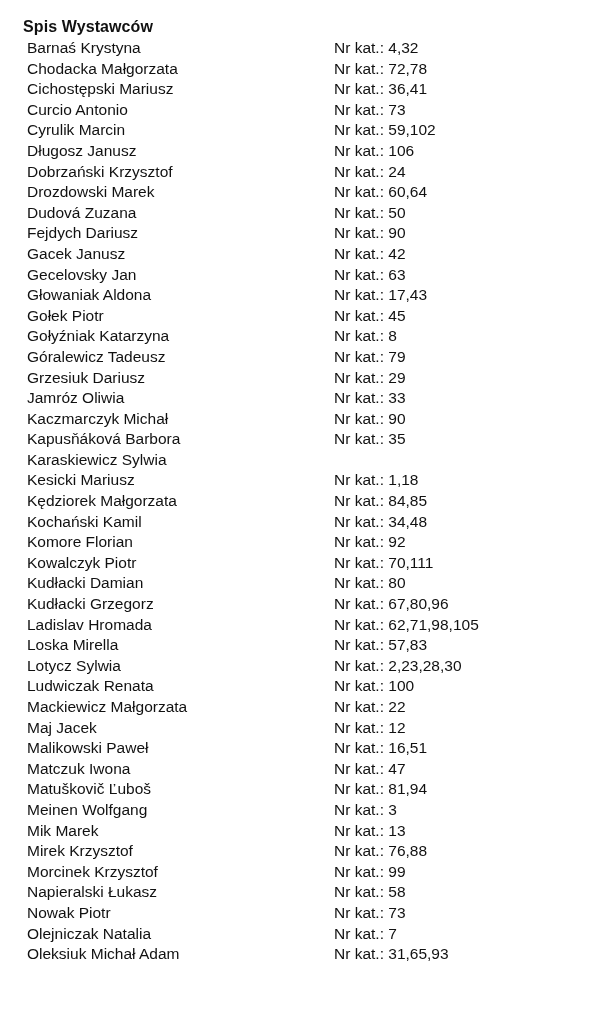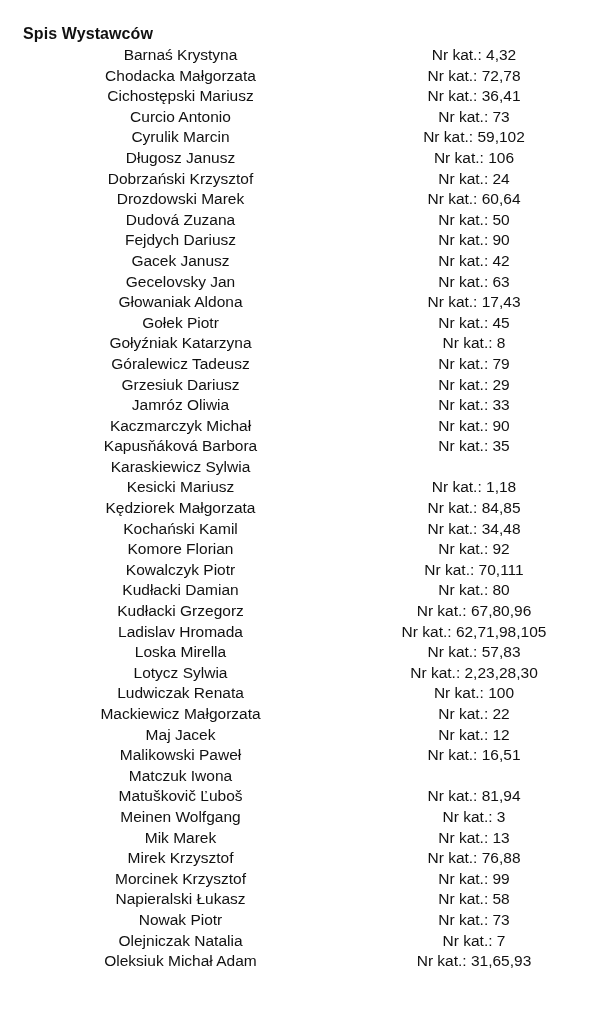--- a/index.html
+++ b/index.html
@@ -8,38 +8,37 @@
   }
   body {
     width: 614px;
     height: 1024px;
     background: #ffffff;
     color: #111111;
     font-family: "Liberation Sans", sans-serif;
     overflow: hidden;
   }
   .doc {
-    padding-top: 23px;
+    padding-top: 16px;
   }
   .title {
     font-size: 16px;
     font-weight: 700;
     line-height: 22px;
     padding-left: 23px;
     letter-spacing: 0.1px;
   }
   .rows {
     margin: 0;
   }
   .row {
     display: flex;
     font-size: 15.5px;
     line-height: 20.6px;
     white-space: nowrap;
-    text-align: center;
   }
   .name {
     box-sizing: border-box;
     flex: 0 0 334px;
     padding-left: 27px;
     overflow: hidden;
   }
   .kat {
     flex: 1 1 auto;
   }
@@ -226,20 +225,21 @@
       </div>
 
       <div class="row">
         <span class="name">Malikowski Paweł</span>
         <span class="kat"><span>Nr kat.:</span><span class="sep"> </span><span>16,51</span></span>
       </div>
 
 
       <div class="row">
         <span class="name">Matczuk Iwona</span>
+        <span class="kat"><span>Nr kat.:</span><span class="sep"> </span><span>47</span></span>
       </div>
 
       <div class="row">
         <span class="name">Matuškovič Ľuboš</span>
         <span class="kat"><span>Nr kat.:</span><span class="sep"> </span><span>81,94</span></span>
       </div>
 
       <div class="row">
         <span class="name">Meinen Wolfgang</span>
         <span class="kat"><span>Nr kat.:</span><span class="sep"> </span><span>3</span></span>

